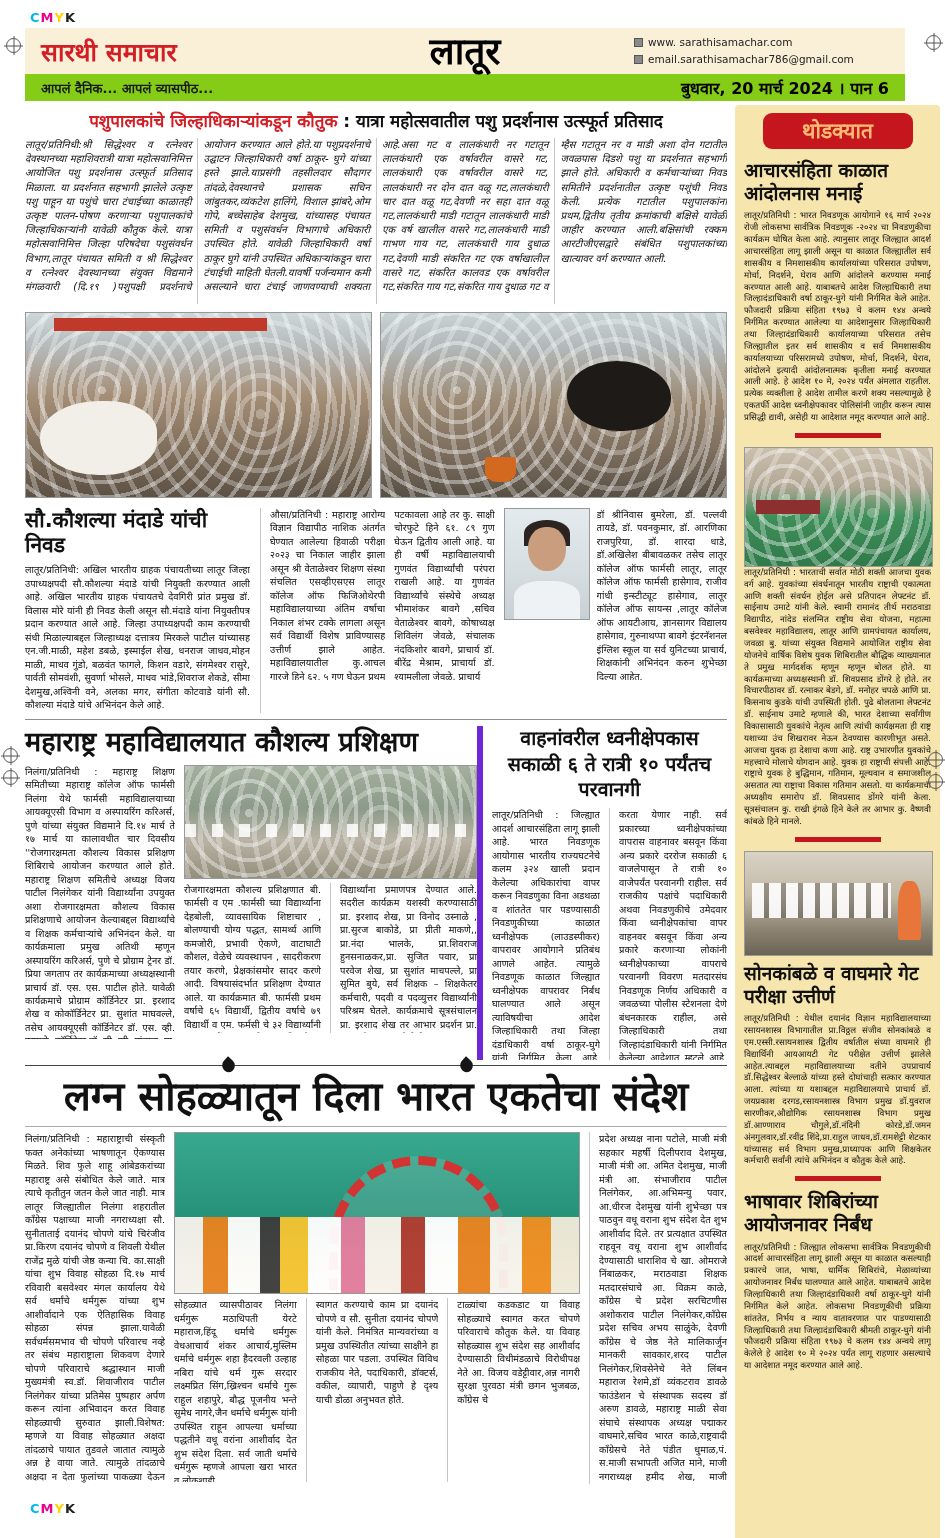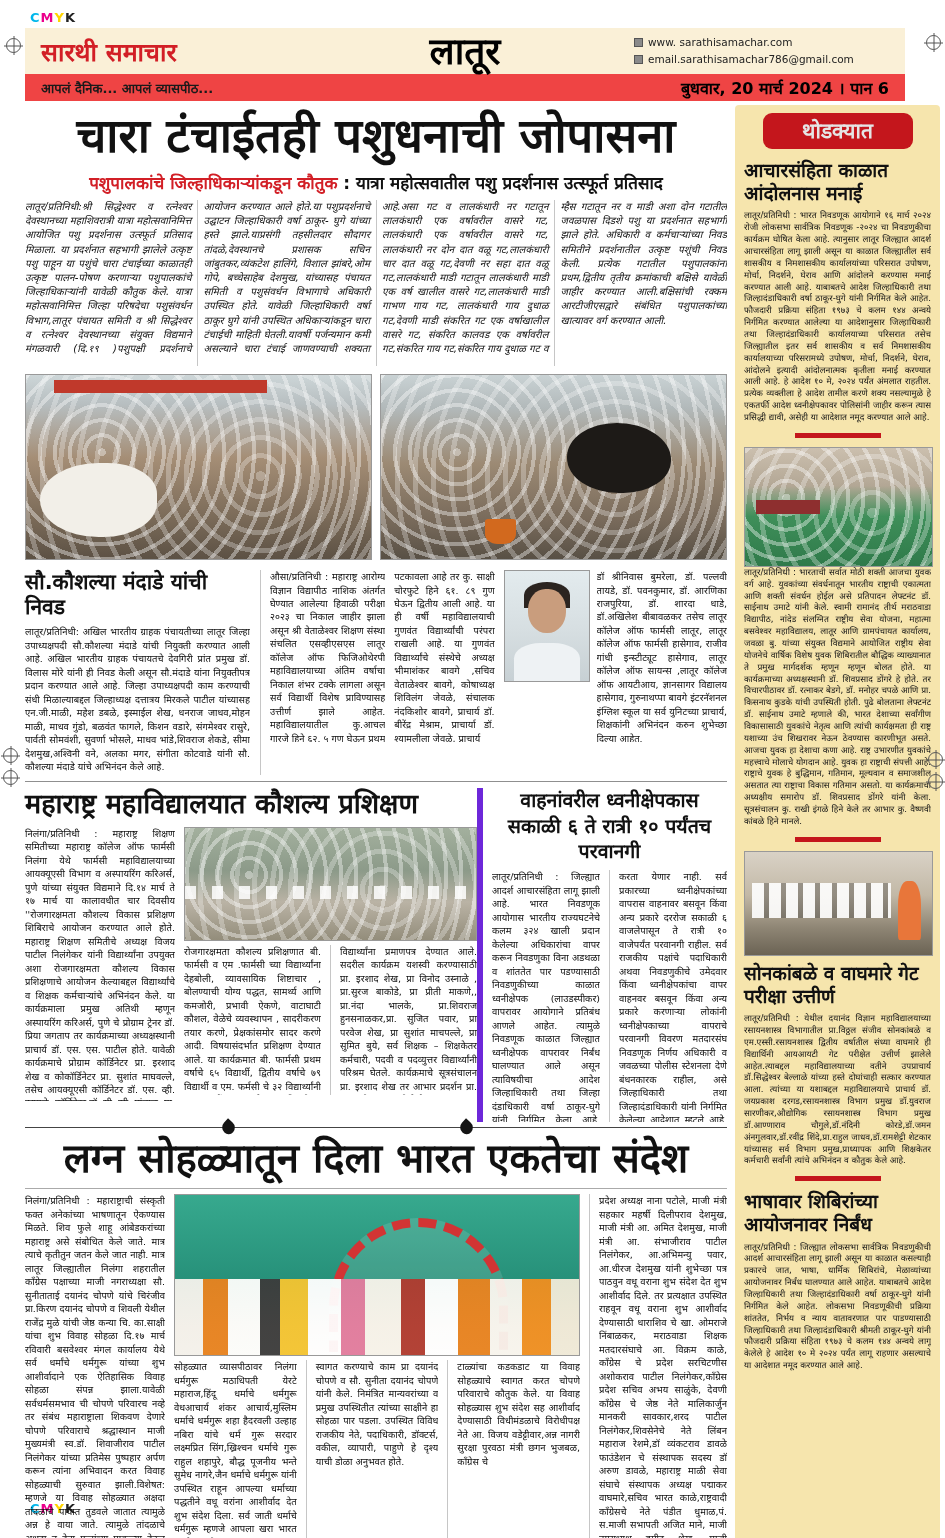--- a/index.html
+++ b/index.html
@@ -13,21 +13,21 @@
   .regmark::before,.regmark::after{content:"";position:absolute;background:#555;}
   .regmark::before{left:50%;top:-3px;bottom:-3px;width:1px;transform:translateX(-50%);}
   .regmark::after{top:50%;left:-3px;right:-3px;height:1px;transform:translateY(-50%);}
   
   .masthead{margin:28px 40px 0 25px;height:46px;background:#faf0d7;display:flex;align-items:center;padding:0 16px;}
   .brand{font-size:25px;font-weight:800;color:#d21f26;width:255px;}
   .city{flex:1;text-align:center;font-size:37px;font-weight:800;color:#000;line-height:1;}
   .contact{width:255px;font-size:10.5px;line-height:1.6;color:#222;}
   .contact .row{display:flex;align-items:center;gap:5px;}
   .mini-ic{width:7px;height:7px;background:#8a8a8a;border:1px solid #555;display:inline-block;}
-  .dateband{margin:0 40px 0 25px;height:27px;background:#ef4444;display:flex;justify-content:space-between;align-items:center;padding:0 16px;}
+  .dateband{margin:0 40px 0 25px;height:27px;background:#84cc16;display:flex;justify-content:space-between;align-items:center;padding:0 16px;}
   .tagline{font-size:13px;font-weight:bold;color:#1a1a1a;}
   .dateline{font-size:16px;font-weight:800;color:#000;}
   
   .content{margin:4px 5px 0 25px;display:grid;grid-template-columns:1fr 205px;gap:8px;}
   .main{min-width:0;}
   .lead-headline{font-size:47px;font-weight:800;line-height:1.32;text-align:center;letter-spacing:0px;white-space:nowrap;}
   .lead-subhead{font-size:17px;font-weight:bold;margin:4px 0 6px;text-align:center;}
   .red{color:#d21f26;}
   .lead-body{height:166px;overflow:hidden;column-count:4;column-gap:12px;column-rule:1px solid #c6c6c6;
              font-size:10px;line-height:1.42;text-align:justify;font-style:italic;}
@@ -81,21 +81,21 @@
   .ls-cols>div{flex:1;}
   
   .bottom-story{border-top:1.5px solid #444;margin-top:3px;position:relative;}
   .leaf{width:13px;height:13px;background:#151515;border-radius:0 70% 62% 70%;transform:rotate(42deg);position:absolute;top:-7px;}
   .h-xl{font-size:40px;font-weight:800;text-align:center;line-height:1.3;margin:4px 0 2px;border-bottom:1px solid #aaa;padding-bottom:4px;white-space:nowrap;}
   .bottom-grid{display:grid;grid-template-columns:140px 406px 1fr;gap:9px;margin-top:5px;height:352px;overflow:hidden;}
   .wed-cols{display:flex;gap:9px;height:184px;margin-top:4px;overflow:hidden;}
   .wed-cols>div{flex:1;}
   
   .sidebar{background:#f6e5ad;padding:8px 9px;height:1428px;overflow:hidden;border-radius:4px;}
-  .sb-header{width:150px;margin:0 auto 10px;background:#c4161c;color:#e5e5e5;font-size:21px;font-weight:800;
+  .sb-header{width:150px;margin:0 auto 10px;background:#c4161c;color:#fdba74;font-size:21px;font-weight:800;
              text-align:center;border-radius:9px;padding:3px 0 5px;}
   .sb-h{font-size:19px;font-weight:800;line-height:1.22;margin:6px 0 5px;}
   .sb-body{font-size:8.6px;line-height:1.38;text-align:justify;overflow:hidden;}
   .sb-divider{width:86px;height:5px;background:#c4161c;margin:9px auto;}
 </style>
 </head>
 <body>
 
 <div class="page">
 
@@ -128,21 +128,20 @@
   </div>
   <div class="dateband">
     <div class="tagline">आपलं दैनिक... आपलं व्यासपीठ...</div>
     <div class="dateline">बुधवार, 20 मार्च 2024 । पान 6</div>
   </div>
 
   <div class="content">
 
     <div class="main">
 
-      <div class="lead-headline">चारा टंचाईतही पशुधनाची जोपासना</div>
       <div class="lead-subhead">
         <span class="red">पशुपालकांचे जिल्हाधिकाऱ्यांकडून कौतुक</span><span> : </span><span>यात्रा महोत्सवातील पशु प्रदर्शनास उत्स्फूर्त प्रतिसाद</span>
       </div>
       <div class="lead-body">लातूर/प्रतिनिधी:श्री सिद्धेश्वर व रत्नेश्वर देवस्थानच्या महाशिवरात्री यात्रा महोत्सवानिमित्त आयोजित पशु प्रदर्शनास उत्स्फूर्त प्रतिसाद मिळाला. या प्रदर्शनात सहभागी झालेले उत्कृष्ट पशु पाहून या पशुंचे चारा टंचाईच्या काळातही उत्कृष्ट पालन-पोषण करणाऱ्या पशुपालकांचे जिल्हाधिकाऱ्यांनी यावेळी कौतुक केले. यात्रा महोत्सवानिमित्त जिल्हा परिषदेचा पशुसंवर्धन विभाग,लातूर पंचायत समिती व श्री सिद्धेश्वर व रत्नेश्वर देवस्थानच्या संयुक्त विद्यमाने मंगळवारी (दि.१९ )पशुपक्षी प्रदर्शनाचे आयोजन करण्यात आले होते.या पशुप्रदर्शनाचे उद्घाटन जिल्हाधिकारी वर्षा ठाकूर- घुगे यांच्या हस्ते झाले.याप्रसंगी तहसीलदार सौदागर तांदळे,देवस्थानचे प्रशासक सचिन जांबुतकर,व्यंकटेश हालिंगे, विशाल झांबरे,ओम गोपे, बच्चेसाहेब देशमुख, यांच्यासह पंचायत समिती व पशुसंवर्धन विभागाचे अधिकारी उपस्थित होते. यावेळी जिल्हाधिकारी वर्षा ठाकूर घुगे यांनी उपस्थित अधिकाऱ्यांकडून चारा टंचाईची माहिती घेतली.यावर्षी पर्जन्यमान कमी असल्याने चारा टंचाई जाणवण्याची शक्यता आहे.असा गट व लालकंधारी नर गटातून लालकंधारी एक वर्षावरील वासरे गट, लालकंधारी एक वर्षावरील वासरे गट, लालकंधारी नर दोन दात वळू गट,लालकंधारी चार दात वळू गट,देवणी नर सहा दात वळू गट,लालकंधारी माडी गटातून लालकंधारी माडी एक वर्ष खालील वासरे गट,लालकंधारी माडी गाभण गाय गट, लालकंधारी गाय दुधाळ गट,देवणी माडी संकरित गट एक वर्षाखालील वासरे गट, संकरित कालवड एक वर्षावरील गट,संकरित गाय गट,संकरित गाय दुधाळ गट व म्हैस गटातून नर व माडी अशा दोन गटातील जवळपास दिडशे पशु या प्रदर्शनात सहभागी झाले होते. अधिकारी व कर्मचाऱ्यांच्या निवड समितीने प्रदर्शनातील उत्कृष्ट पशूंची निवड केली. प्रत्येक गटातील पशुपालकांना प्रथम,द्वितीय तृतीय क्रमांकाची बक्षिसे यावेळी जाहीर करण्यात आली.बक्षिसांची रक्कम आरटीजीएसद्वारे संबंधित पशुपालकांच्या खात्यावर वर्ग करण्यात आली.</div>
 
       <div class="photos-row">
         <div class="photo ph-flex photo-cattle-left crowd">
           <div class="banner"></div>
           <div class="cow"></div>
         </div>

